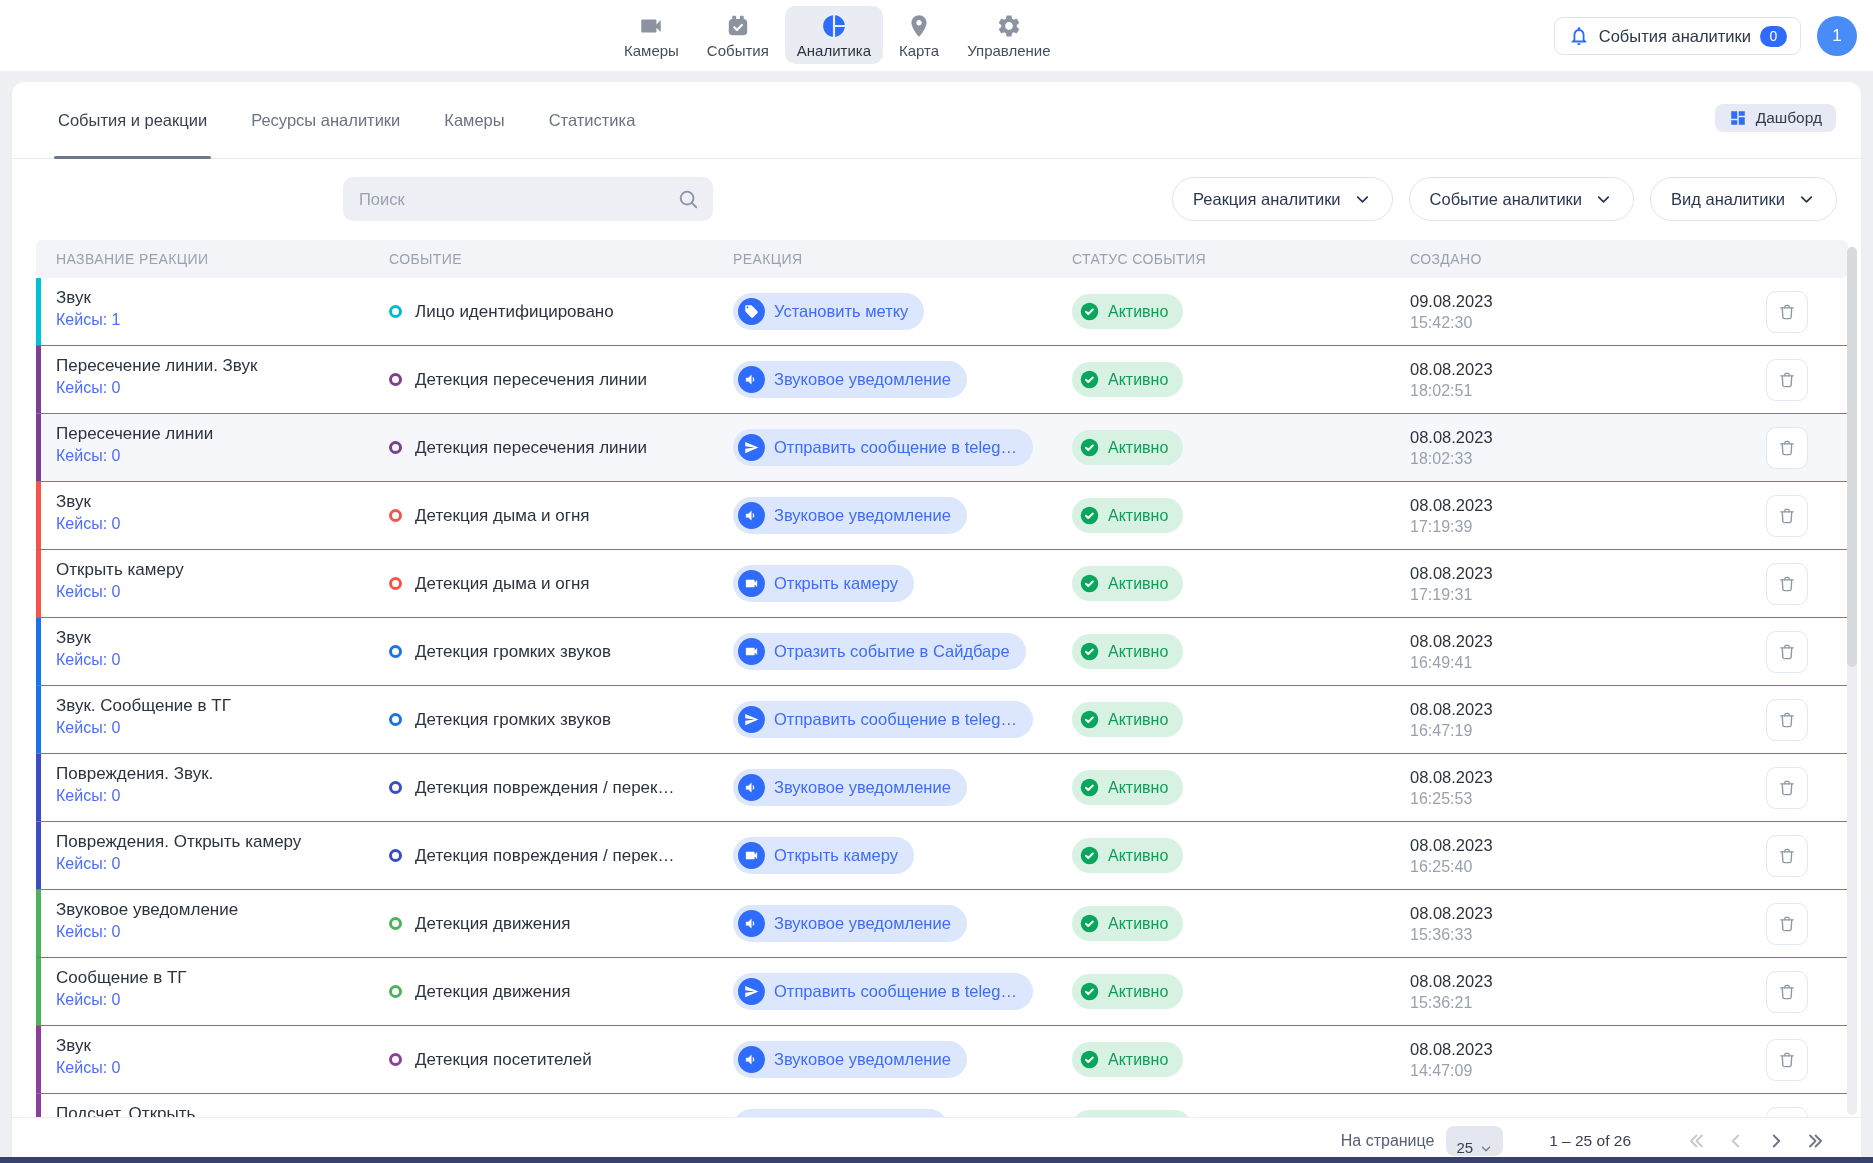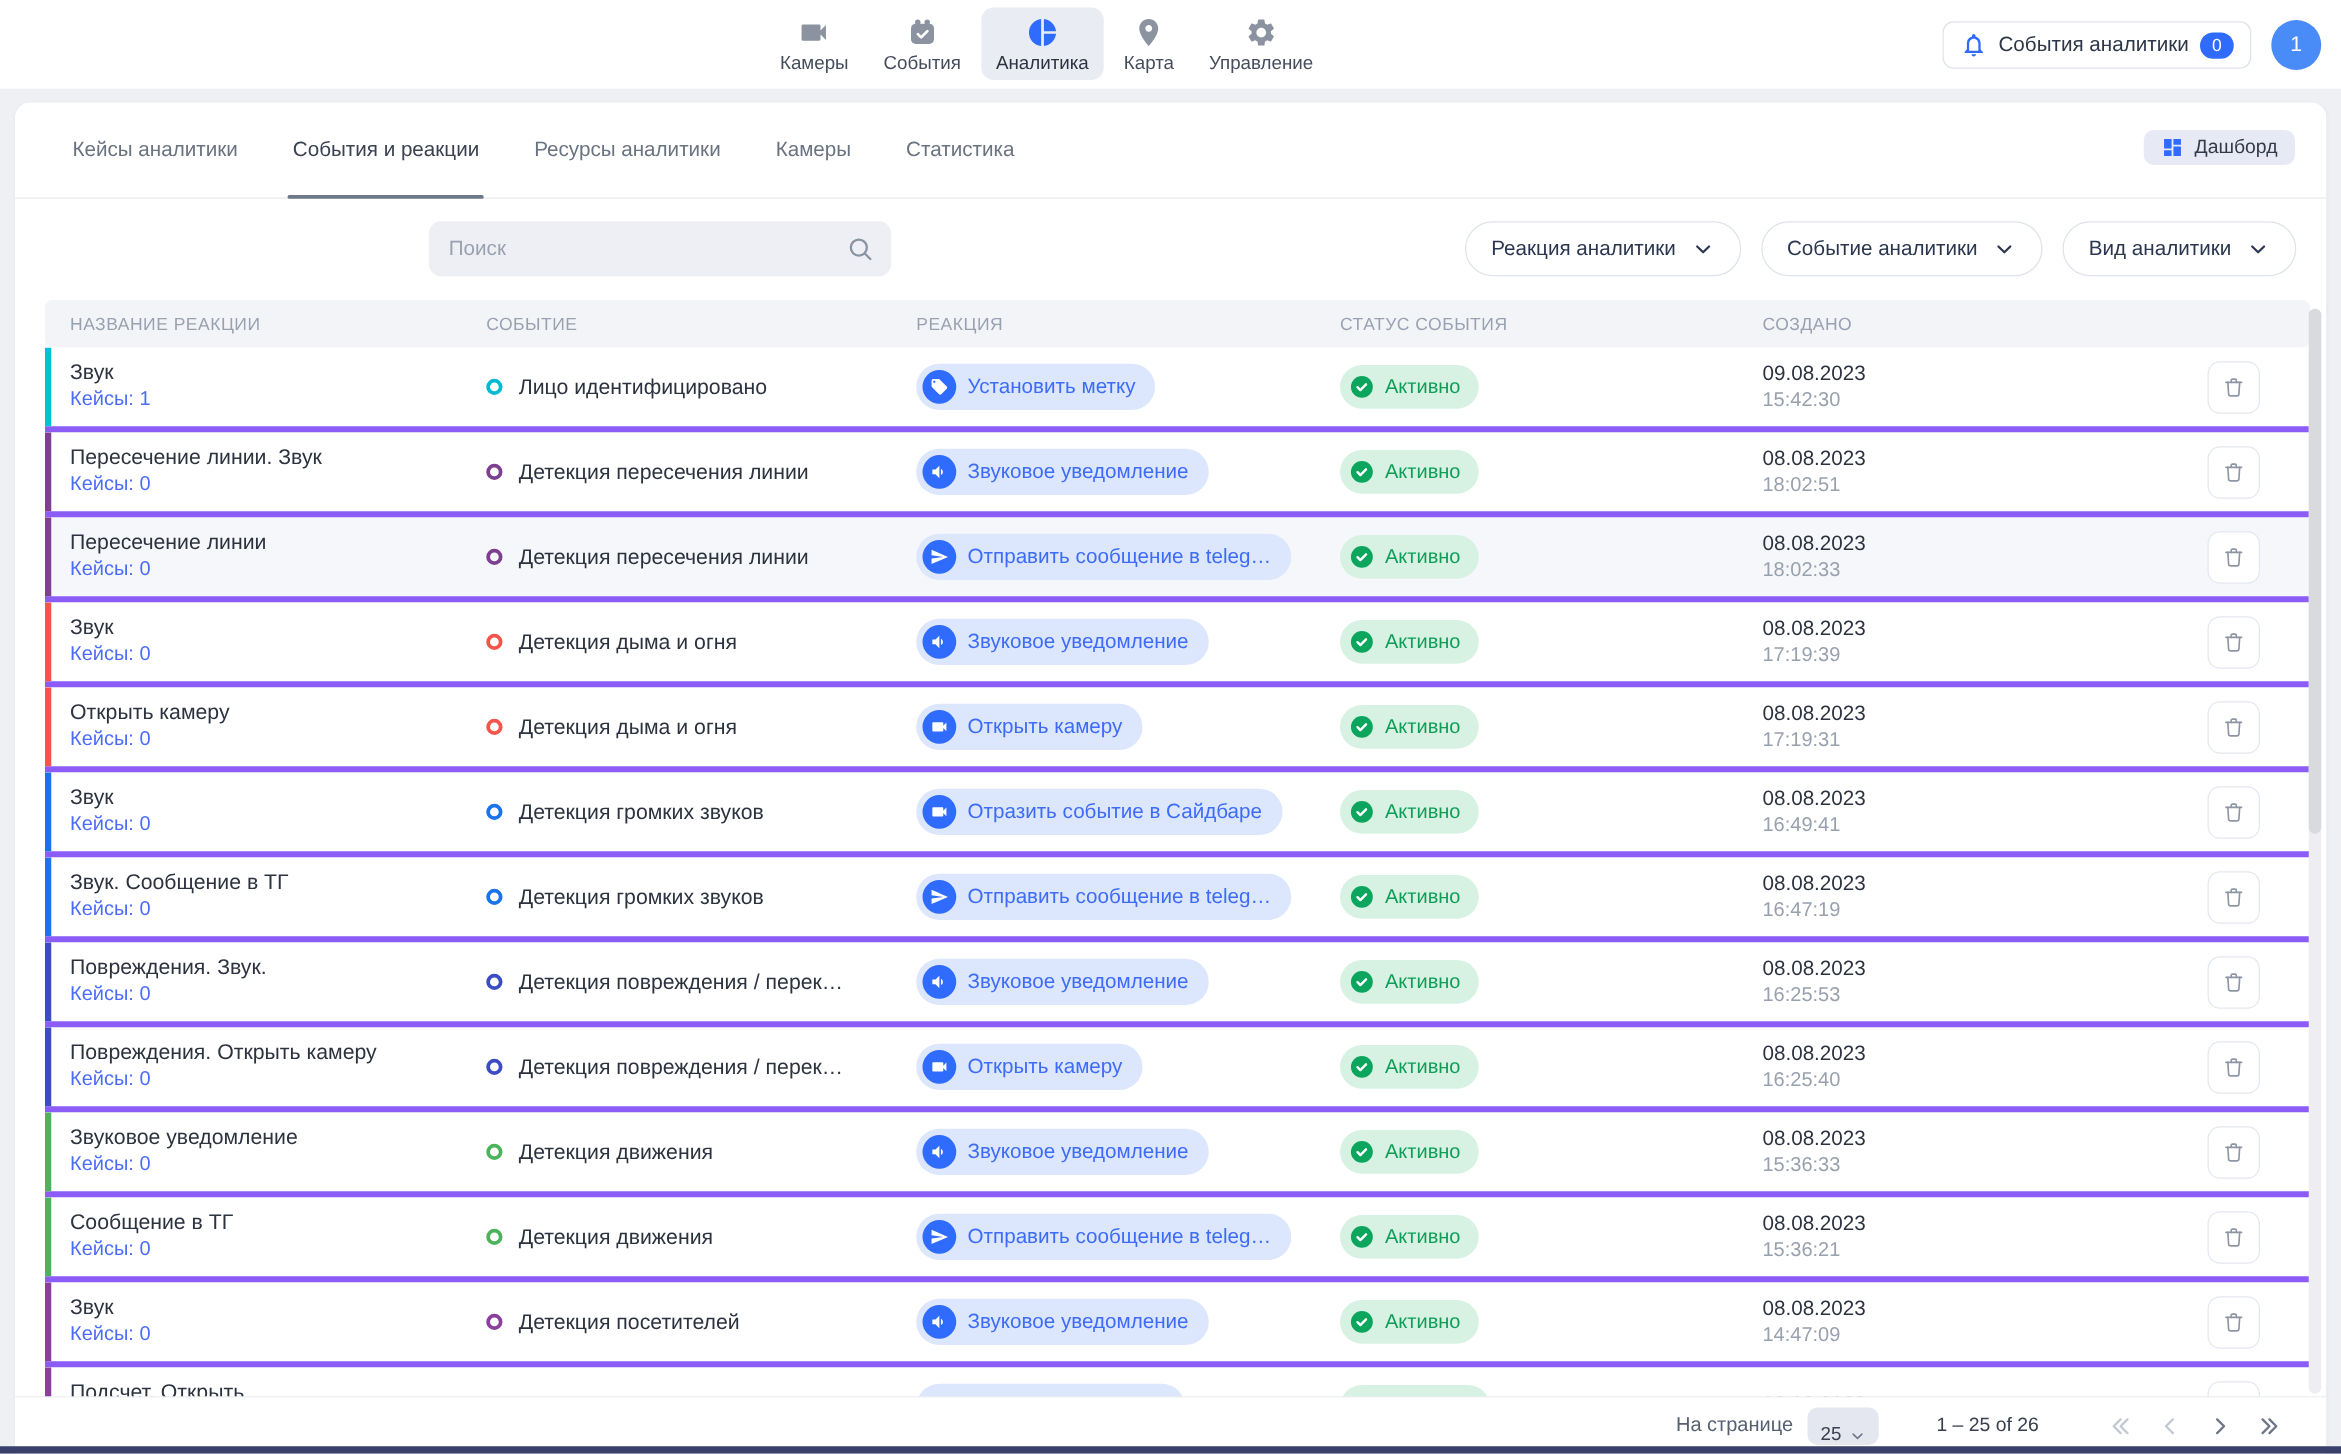--- a/index.html
+++ b/index.html
@@ -46,21 +46,21 @@
   .search input::placeholder { color:#9aa2b0; }
   .search .mag { position:absolute; right:14px; top:50%; transform:translateY(-50%); width:22px; height:22px; color:#8a93a2; }
   .filters { position:absolute; right:24px; top:95px; display:flex; gap:16px; }
   .filter-pill { height:44px; display:flex; align-items:center; gap:12px; padding:0 20px; border:1px solid #dfe3ea; border-radius:22px; background:#fff; font-size:16.5px; color:#2b3750; cursor:pointer; font-family:inherit; white-space:nowrap; }
   .filter-pill .icn { width:19px; height:19px; color:#2b3750; }
 
   
   .thead { position:absolute; top:158px; left:24px; width:1812px; height:38px; background:#f3f4f8; border-radius:6px; display:grid; grid-template-columns:333px 344px 339px 338px 316px 1fr; padding-left:20px; align-items:center; }
   .hcell { font-size:14px; color:#99a1b0; letter-spacing:.4px; white-space:nowrap; }
   .tbody { position:absolute; top:196px; left:24px; width:1812px; height:885px; overflow:hidden; }
-  .trow { position:relative; height:68px; border-bottom:5px solid #8b5cf6; display:grid; grid-template-columns:333px 344px 339px 338px 316px 1fr; padding-left:20px; align-items:center; background:#fff; }
+  .trow { position:relative; height:68px; border-bottom:1px solid #8b5cf6; display:grid; grid-template-columns:333px 344px 339px 338px 316px 1fr; padding-left:20px; align-items:center; background:#fff; }
   .trow.hl { background:#f6f7fa; }
   .strip { position:absolute; left:0; top:0; bottom:0; width:5px; }
   .name-cell { align-self:start; padding-top:10px; }
   .rname { font-size:17px; color:#2c333f; white-space:nowrap; }
   .cases { font-size:16px; color:#4b6cfa; margin-top:3px; display:inline-block; cursor:pointer; text-decoration:none; }
   .ev-cell { display:flex; align-items:center; gap:13px; }
   .ring { width:13px; height:13px; border-radius:50%; border:3px solid; flex:none; }
   .ev-label { font-size:17px; color:#2c333f; white-space:nowrap; }
   .chip { display:inline-flex; align-items:center; gap:9px; height:37px; border-radius:19px; background:#dce6fd; padding:0 16px 0 5px; cursor:pointer; }
   .chip-ic { width:27px; height:27px; border-radius:50%; background:var(--accent,#2f6bfd); display:flex; align-items:center; justify-content:center; color:#fff; flex:none; }
@@ -155,21 +155,20 @@
         <span class="notif-label">События аналитики</span>
         <span class="badge-count">0</span>
       </button>
       <div class="avatar">1</div>
     </div>
   </header>
 
   <main class="card">
     <div class="tabs-row">
       <div class="tabs">
-          <div class="tab">Кейсы аналитики</div>
           <div class="tab active">События и реакции</div>
           <div class="tab">Ресурсы аналитики</div>
           <div class="tab">Камеры</div>
           <div class="tab">Статистика</div>
         </div>
       <button class="dash-btn">
         <span class="icn">
             <svg viewBox="0 0 24 24" fill="currentColor">
               <path d="M3 13h8V3H3v10zm0 8h8v-6H3v6zm10 0h8V11h-8v10zm0-18v6h8V3h-8z"></path>
             </svg>

